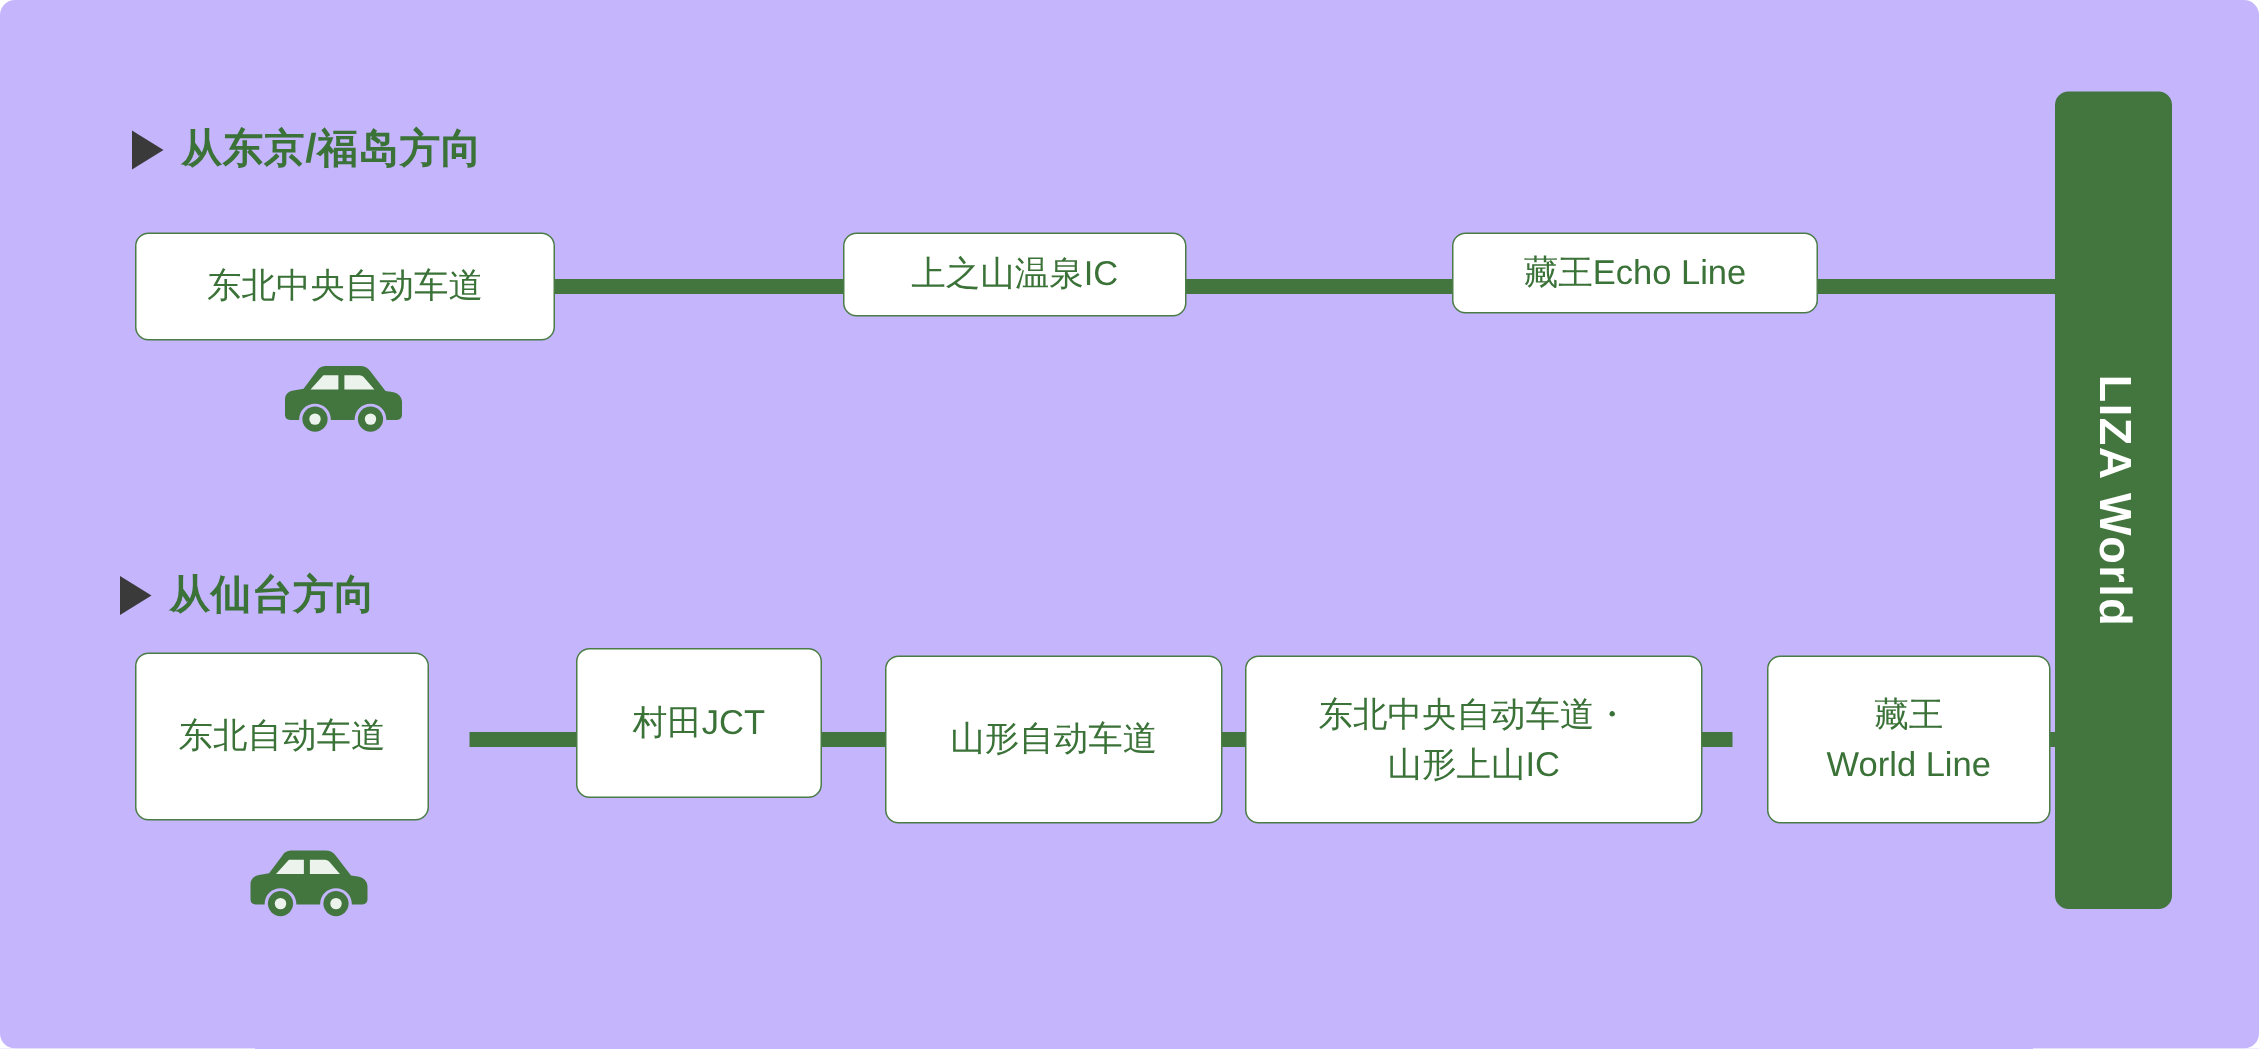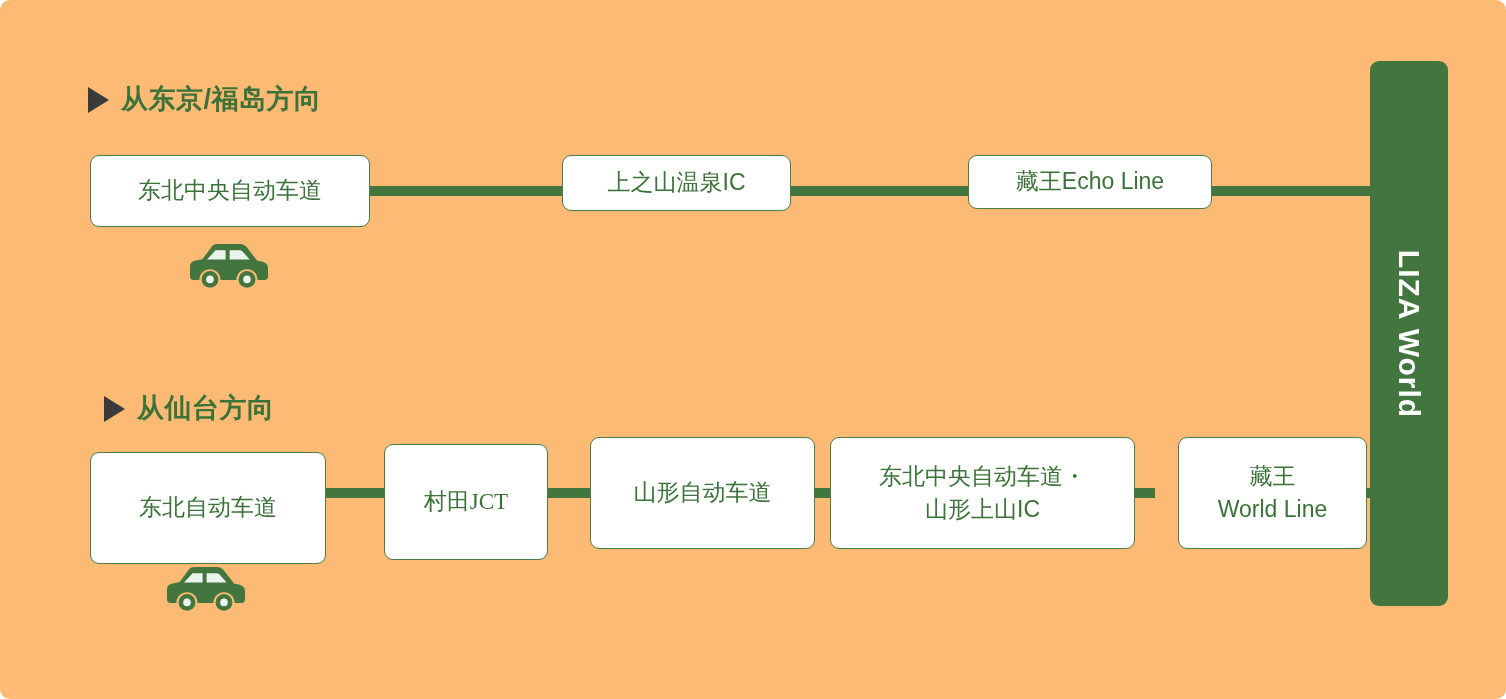--- a/index.html
+++ b/index.html
@@ -7,21 +7,21 @@
     padding: 0;
     background: #ffffff;
   }
   body {
     font-family: "Liberation Sans", "DejaVu Sans", sans-serif;
   }
   #page {
     position: relative;
     width: 1506px;
     height: 699px;
-    background: #fdba74;
+    background: #c4b5fd;
     border-radius: 10px;
     overflow: hidden;
   }
 
   
   .section-head {
     position: absolute;
     display: flex;
     align-items: center;
     gap: 12px;
@@ -114,33 +114,33 @@
              C31.6 30.6 26.8 26.2 21 26.2 C15.2 26.2 10.4 30.6 10.4 37 L4.6 37
              C2.2 37 1 35.6 1 33.2 L1 23.4 C1 20.2 3 18 6.6 17.4 L13.4 16.2 Z" fill="#43763e"></path>
     <path d="M26.6 7.2 L36.6 7.2 L36.6 16.6 L18 16.6 Z" fill="#ecf3ed"></path>
     <path d="M40.6 7.2 L50.4 7.2 C52 7.2 53 7.8 54 9 L60.6 16.6 L40.6 16.6 Z" fill="#ecf3ed"></path>
     <circle cx="21" cy="36.4" r="8.4" fill="#43763e"></circle>
     <circle cx="21" cy="36.4" r="3.8" fill="#ecf3ed"></circle>
     <circle cx="58" cy="36.4" r="8.4" fill="#43763e"></circle>
     <circle cx="58" cy="36.4" r="3.8" fill="#ecf3ed"></circle>
   </svg>
 
-  <div class="section-head" style="left:104px; top:383px;margin-top:12px;">
+  <div class="section-head" style="left:80px; top:383px;">
     <span class="head-marker"></span>
     <span class="head-label">从仙台方向</span>
   </div>
 
   <div class="connector" style="left:313px; top:488px; width:74px;"></div>
   <div class="connector" style="left:545px; top:488px; width:48px;"></div>
   <div class="connector" style="left:812px; top:488px; width:21px;"></div>
   <div class="connector" style="left:1132px; top:488px; width:23px;"></div>
   <div class="connector" style="left:1338px; top:488px; width:38px;"></div>
 
-  <div class="node" style="left:90px; top:452px; width:236px; height:112px;">东北自动车道</div>
-  <div class="node" style="left:384px; top:444px; width:164px; height:116px;font-family:Liberation Serif, serif;">村田JCT</div>
+  <div class="node" style="left:90px; top:435px; width:196px; height:112px;">东北自动车道</div>
+  <div class="node" style="left:384px; top:432px; width:164px; height:100px;">村田JCT</div>
   <div class="node two-line" style="left:830px; top:437px; width:305px; height:112px; flex-direction:column;">
     <span>东北中央自动车道・</span>
     <span>山形上山IC</span>
   </div>
 
   <div class="node" style="left:590px; top:437px; width:225px; height:112px;">山形自动车道</div>
 
   <div class="node two-line" style="left:1152px; top:437px; width:189px; height:112px; flex-direction:column;margin-left:26px;">
     <span>藏王</span>
     <span>World Line</span>

